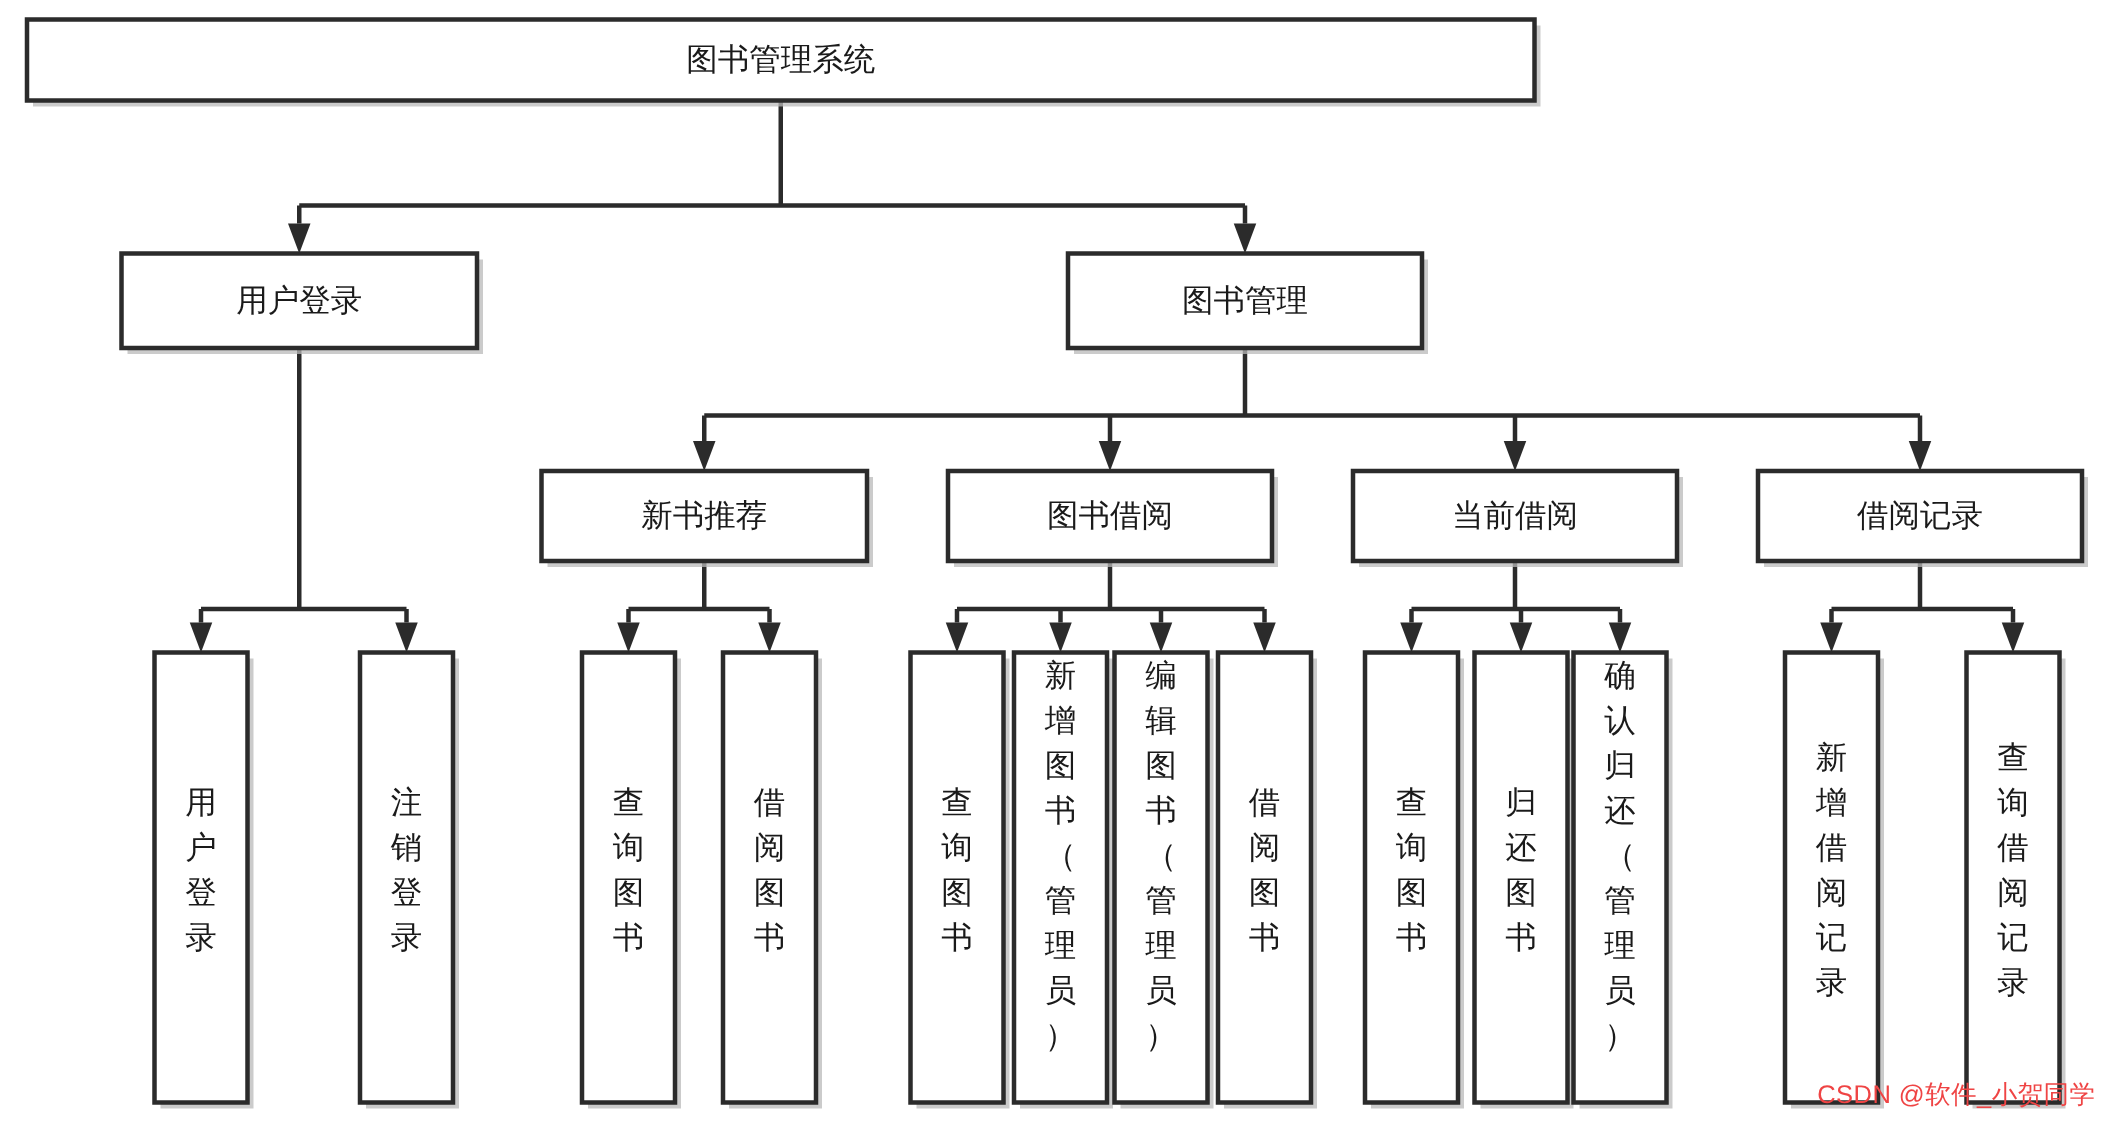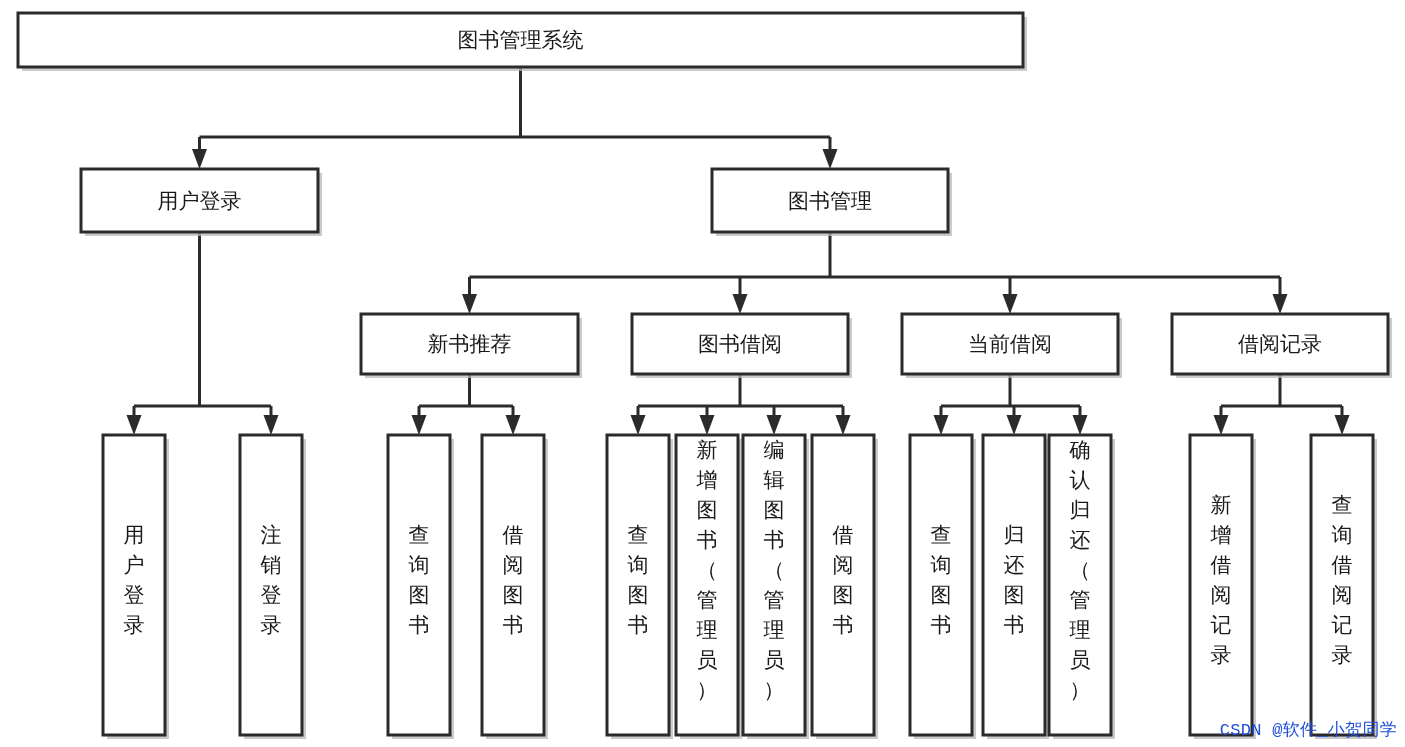--- a/index.html
+++ b/index.html
@@ -56,23 +56,23 @@
   .node-label-vert {
     font-family: "DejaVu Sans", "Liberation Sans", sans-serif;
     fill: #1a1a1a;
     font-size: 21px;
     text-anchor: middle;
   }
   .watermark {
     position: absolute;
     right: 8px;
     bottom: 6px;
-    font-family: Liberation Mono, monospace;
+    font-family: Liberation Sans, sans-serif;
     font-size: 17px;
-    color: #1d4ed8;
+    color: #ef4444;
     letter-spacing: 0.3px;
     white-space: nowrap;
     user-select: none;
   }
 </style>
 </head>
 <body>
 
 <div id="chart-root">
   <svg id="flow" viewBox="0 0 1405 747" xmlns="http://www.w3.org/2000/svg">

